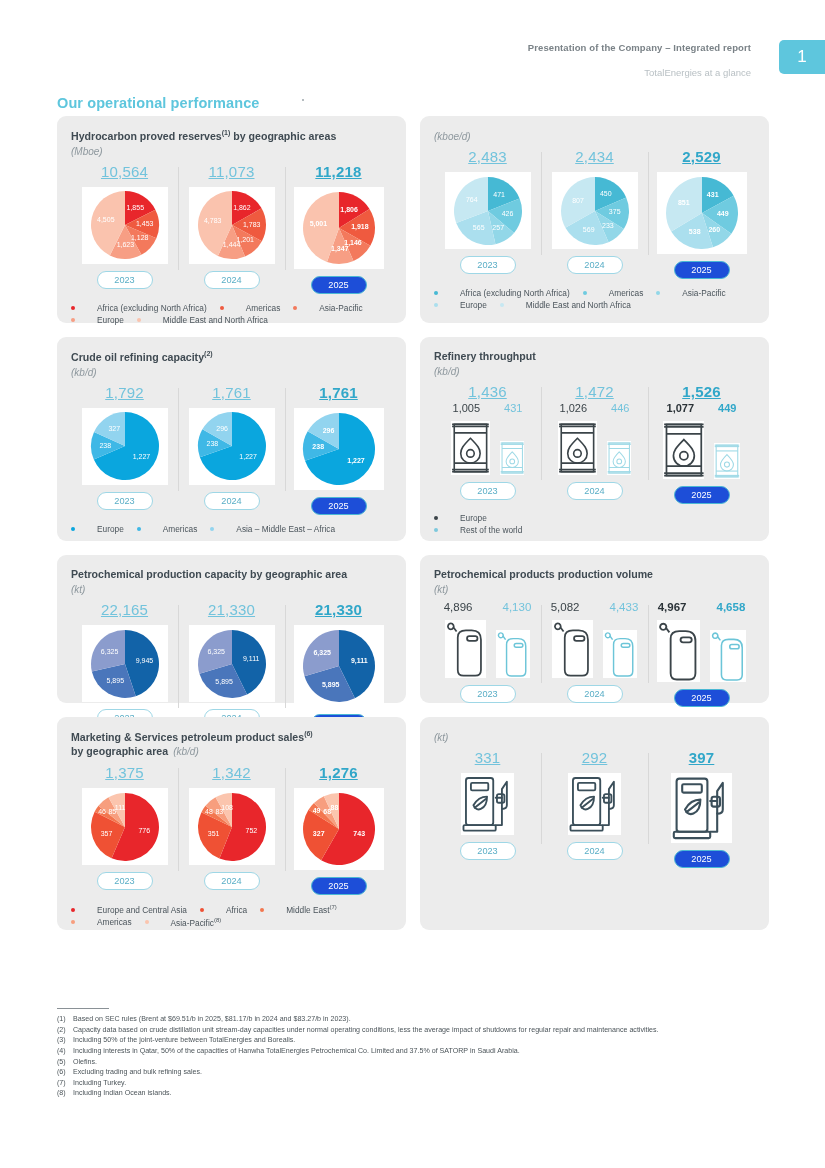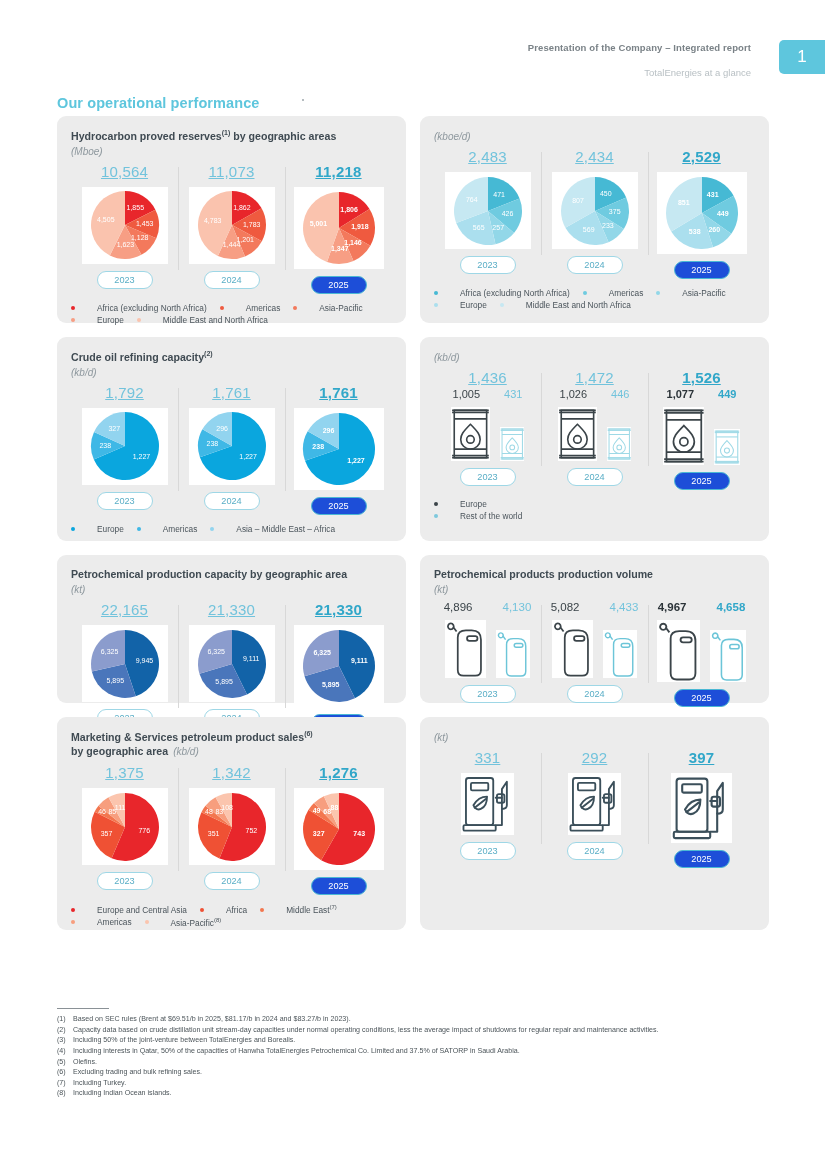--- a/index.html
+++ b/index.html
@@ -384,20 +384,21 @@
             <span class="bullet" style="background:#3fb8e6"></span>
         <span>Americas</span>
           </div>
           <div class="lg">
             <span class="bullet" style="background:#92d4ef"></span>
         <span>Asia – Middle East – Africa</span>
           </div>
         </div>
       </div>
       <div class="panel r2">
+        <div class="p-title">Refinery throughput</div>
         <div class="p-unit">(kb/d)</div>
         <div class="cols">
           <div class="col">
             <div class="big-val">1,436</div>
         <div class="dual-nums">
           <span class="n n-dark">1,005</span>
           <span class="n n-blue">431</span>
         </div>
             <div class="viz">
               <div class="icon-pair">

